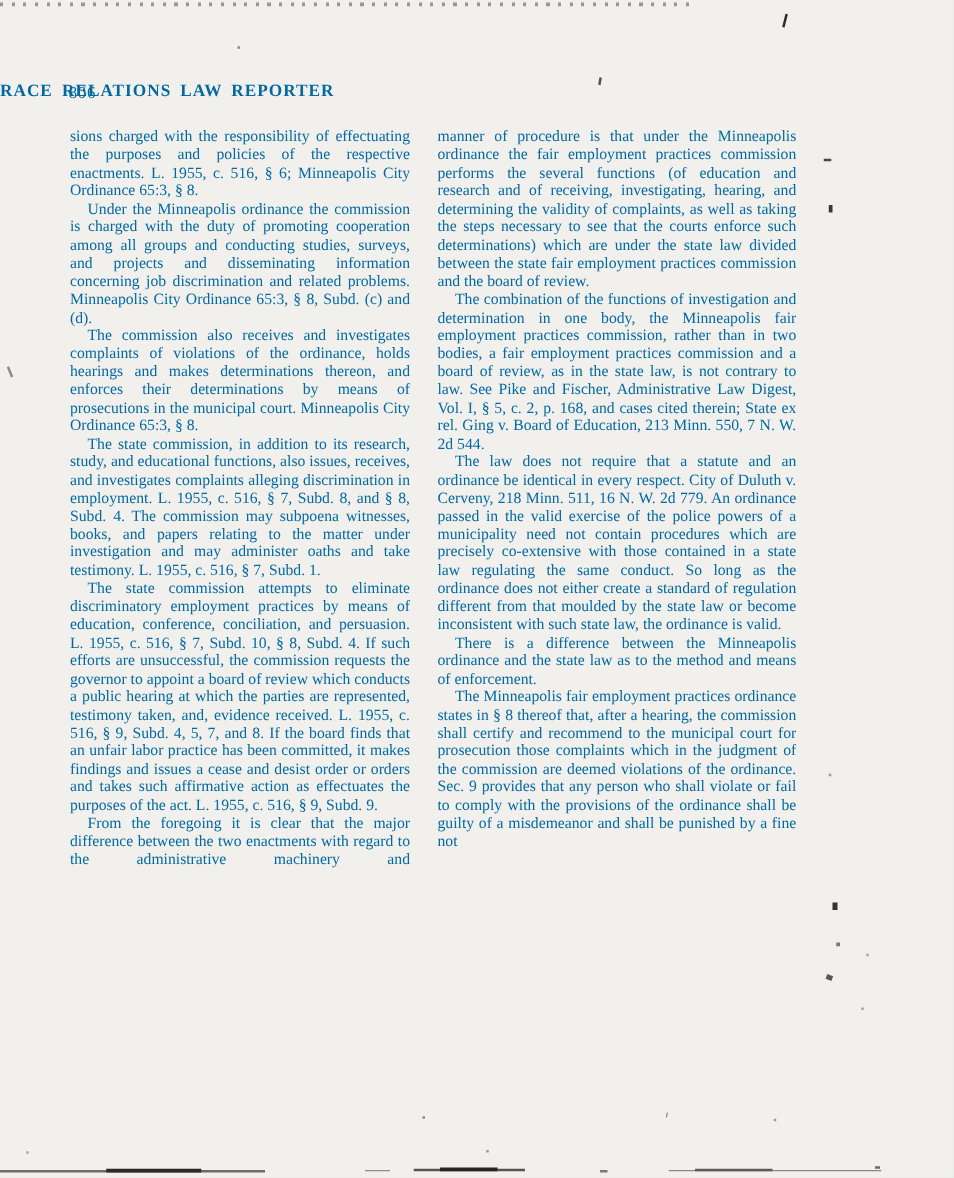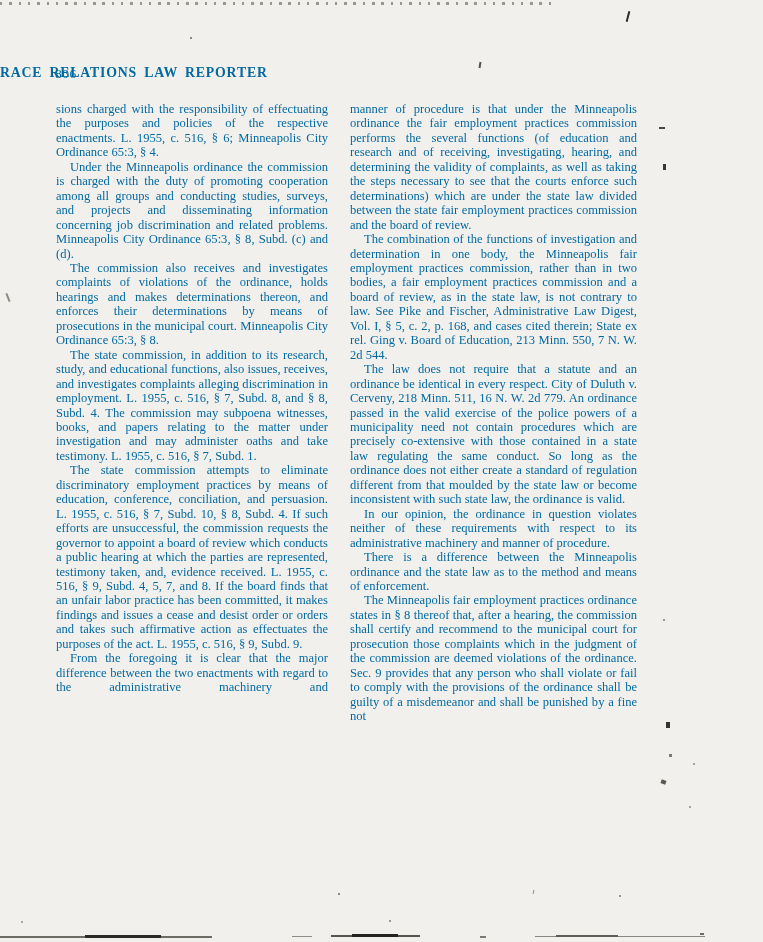--- a/index.html
+++ b/index.html
@@ -77,33 +77,32 @@
 <body>
 
 <div class="page">
 
   <div class="dotted-top"></div>
 
   <span class="pagenum">806</span>
   <div class="runhead">RACE RELATIONS LAW REPORTER</div>
 
   <div class="col col-left">
-    <p class="noindent">sions charged with the responsibility of effectuating the purposes and policies of the respective enactments. L. 1955, c. 516, § 6; Minneapolis City Ordinance 65:3, § 4.</p>
+    <p class="noindent">sions charged with the responsibility of effectuating the purposes and policies of the respective enactments. L. 1955, c. 516, § 6; Minneapolis City Ordinance 65:3, § 8.</p>
     <p>Under the Minneapolis ordinance the commission is charged with the duty of promoting cooperation among all groups and conducting studies, surveys, and projects and disseminating information concerning job discrimination and related problems. Minneapolis City Ordinance 65:3, § 8, Subd. (c) and (d).</p>
     <p>The commission also receives and investigates complaints of violations of the ordinance, holds hearings and makes determinations thereon, and enforces their determinations by means of prosecutions in the municipal court. Minneapolis City Ordinance 65:3, § 8.</p>
     <p>The state commission, in addition to its research, study, and educational functions, also issues, receives, and investigates complaints alleging discrimination in employment. L. 1955, c. 516, § 7, Subd. 8, and § 8, Subd. 4. The commission may subpoena witnesses, books, and papers relating to the matter under investigation and may administer oaths and take testimony. L. 1955, c. 516, § 7, Subd. 1.</p>
     <p>The state commission attempts to eliminate discriminatory employment practices by means of education, conference, conciliation, and persuasion. L. 1955, c. 516, § 7, Subd. 10, § 8, Subd. 4. If such efforts are unsuccessful, the commission requests the governor to appoint a board of review which conducts a public hearing at which the parties are represented, testimony taken, and, evidence received. L. 1955, c. 516, § 9, Subd. 4, 5, 7, and 8. If the board finds that an unfair labor practice has been committed, it makes findings and issues a cease and desist order or orders and takes such affirmative action as effectuates the purposes of the act. L. 1955, c. 516, § 9, Subd. 9.</p>
     <p class="fulljust">From the foregoing it is clear that the major difference between the two enactments with regard to the administrative machinery and</p>
   </div>
 
   <div class="col col-right">
     <p class="noindent">manner of procedure is that under the Minneapolis ordinance the fair employment practices commission performs the several functions (of education and research and of receiving, investigating, hearing, and determining the validity of complaints, as well as taking the steps necessary to see that the courts enforce such determinations) which are under the state law divided between the state fair employment practices commission and the board of review.</p>
     <p>The combination of the functions of investigation and determination in one body, the Minneapolis fair employment practices commission, rather than in two bodies, a fair employment practices commission and a board of review, as in the state law, is not contrary to law. See Pike and Fischer, Administrative Law Digest, Vol. I, § 5, c. 2, p. 168, and cases cited therein; State ex rel. Ging v. Board of Education, 213 Minn. 550, 7 N. W. 2d 544.</p>
     <p>The law does not require that a statute and an ordinance be identical in every respect. City of Duluth v. Cerveny, 218 Minn. 511, 16 N. W. 2d 779. An ordinance passed in the valid exercise of the police powers of a municipality need not contain procedures which are precisely co-extensive with those contained in a state law regulating the same conduct. So long as the ordinance does not either create a standard of regulation different from that moulded by the state law or become inconsistent with such state law, the ordinance is valid.</p>
-    <p>In our opinion, the ordinance in question violates neither of these requirements with respect to its administrative machinery and manner of procedure.</p>
     <p>There is a difference between the Minneapolis ordinance and the state law as to the method and means of enforcement.</p>
     <p class="fulljust">The Minneapolis fair employment practices ordinance states in § 8 thereof that, after a hearing, the commission shall certify and recommend to the municipal court for prosecution those complaints which in the judgment of the commission are deemed violations of the ordinance. Sec. 9 provides that any person who shall violate or fail to comply with the provisions of the ordinance shall be guilty of a misdemeanor and shall be punished by a fine not</p>
   </div>
 
   <div class="art a-tick-tr"></div>
   <div class="art a-dot-1"></div>
   <div class="art a-apos"></div>
   <div class="art a-dash-r1"></div>
   <div class="art a-blob-r1"></div>
   <div class="art a-bs-left"></div>

